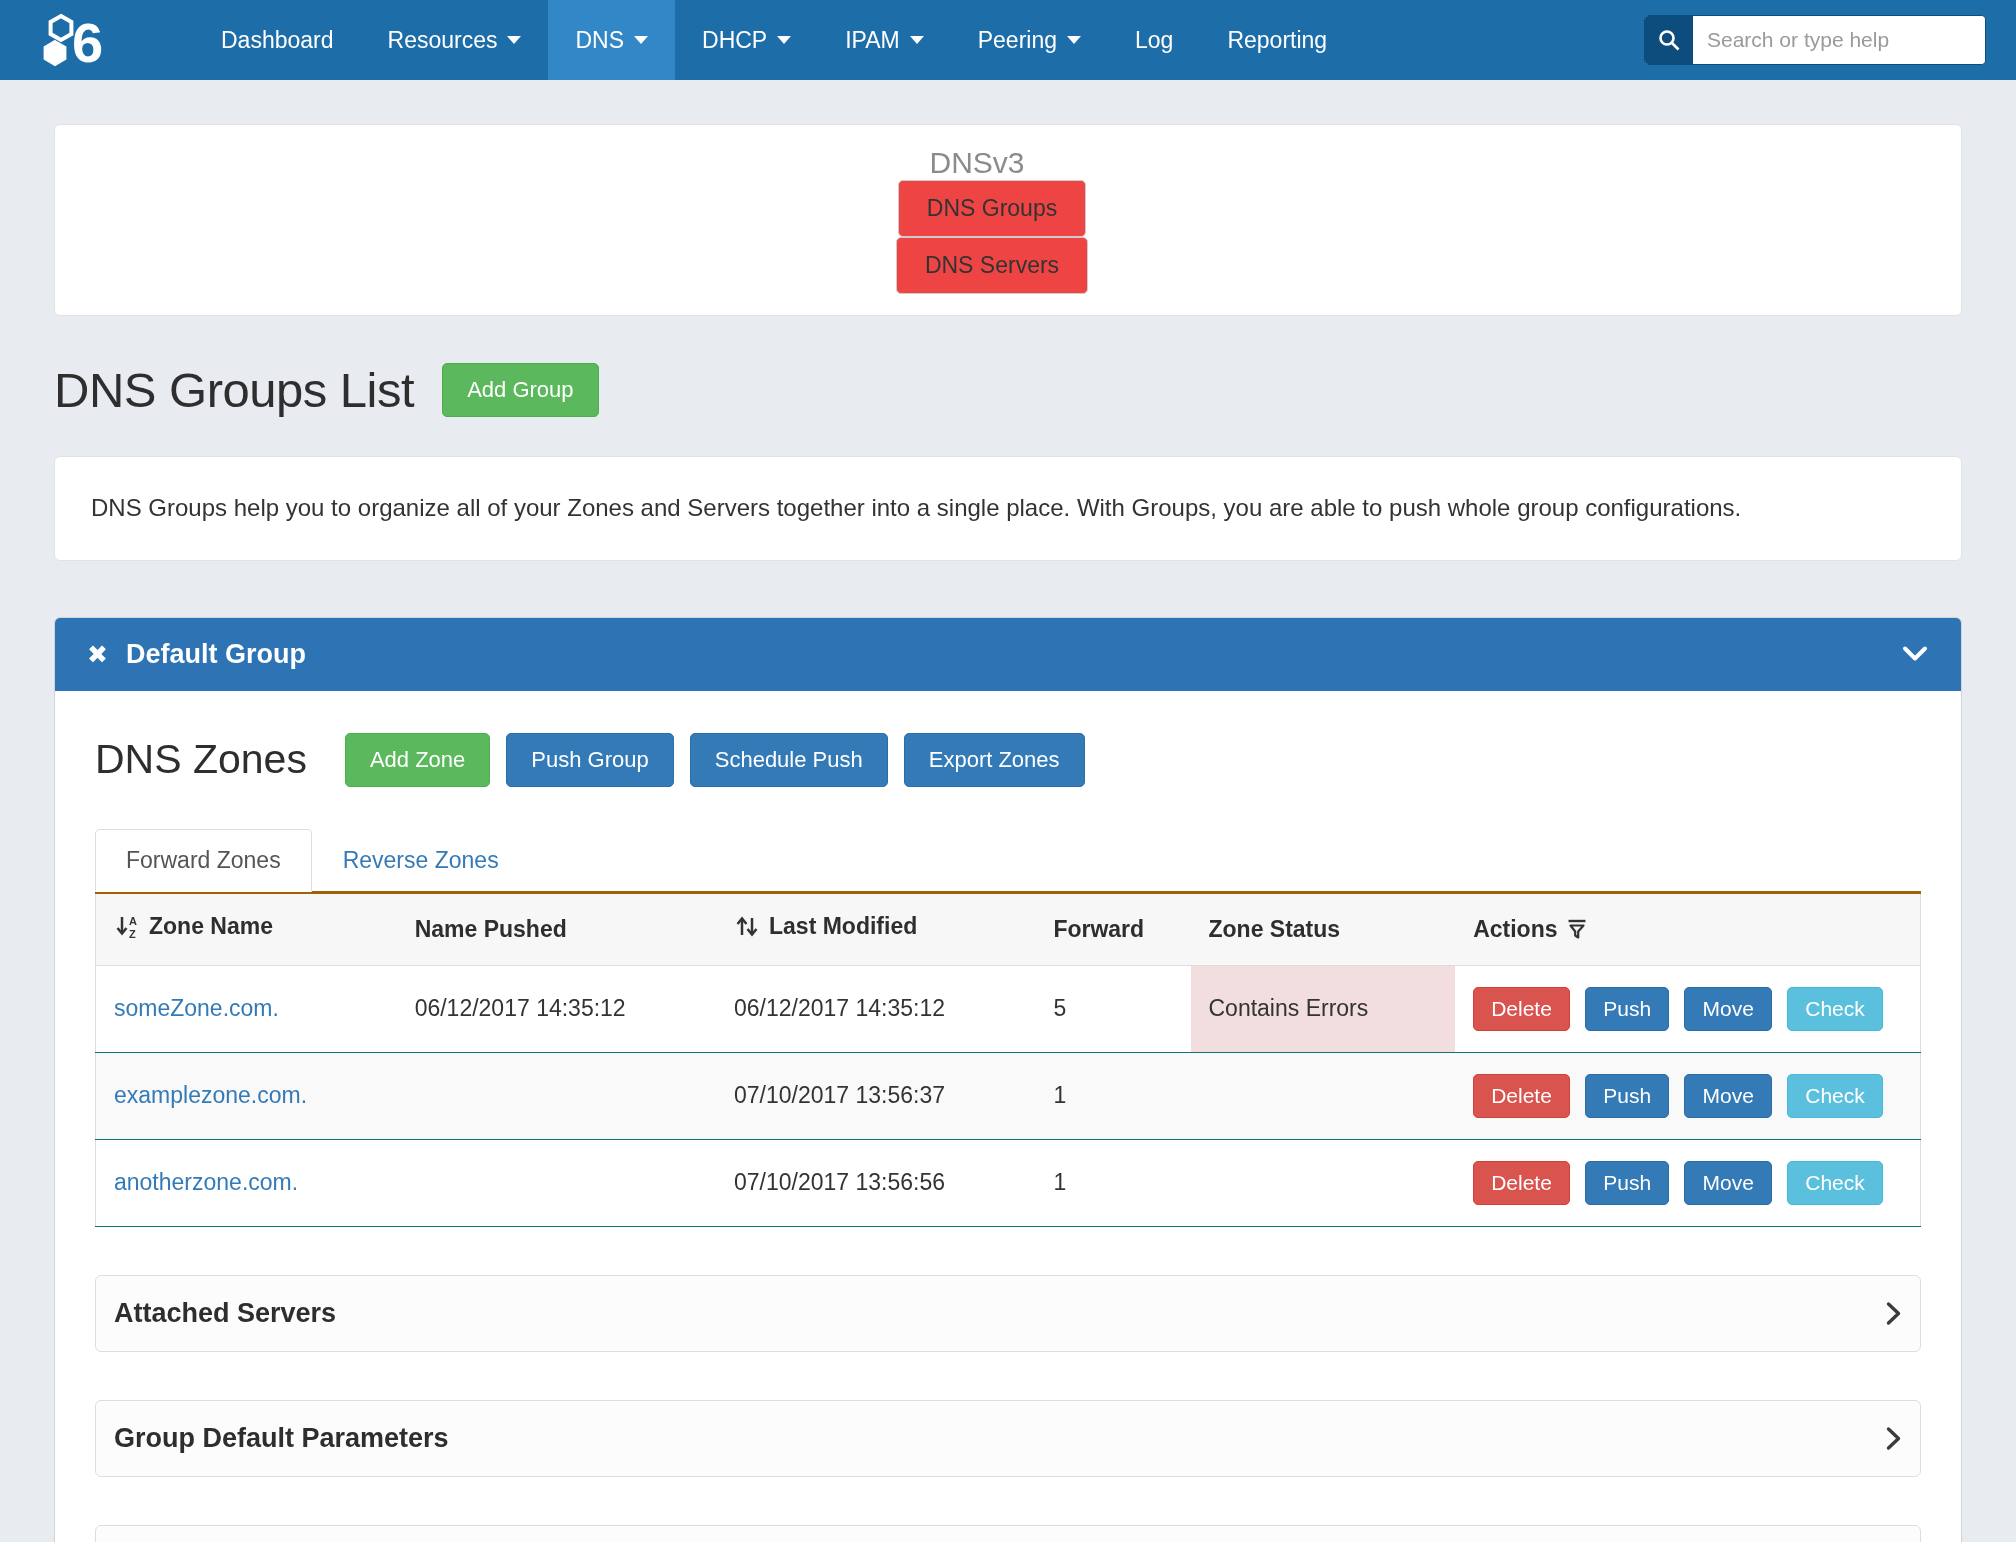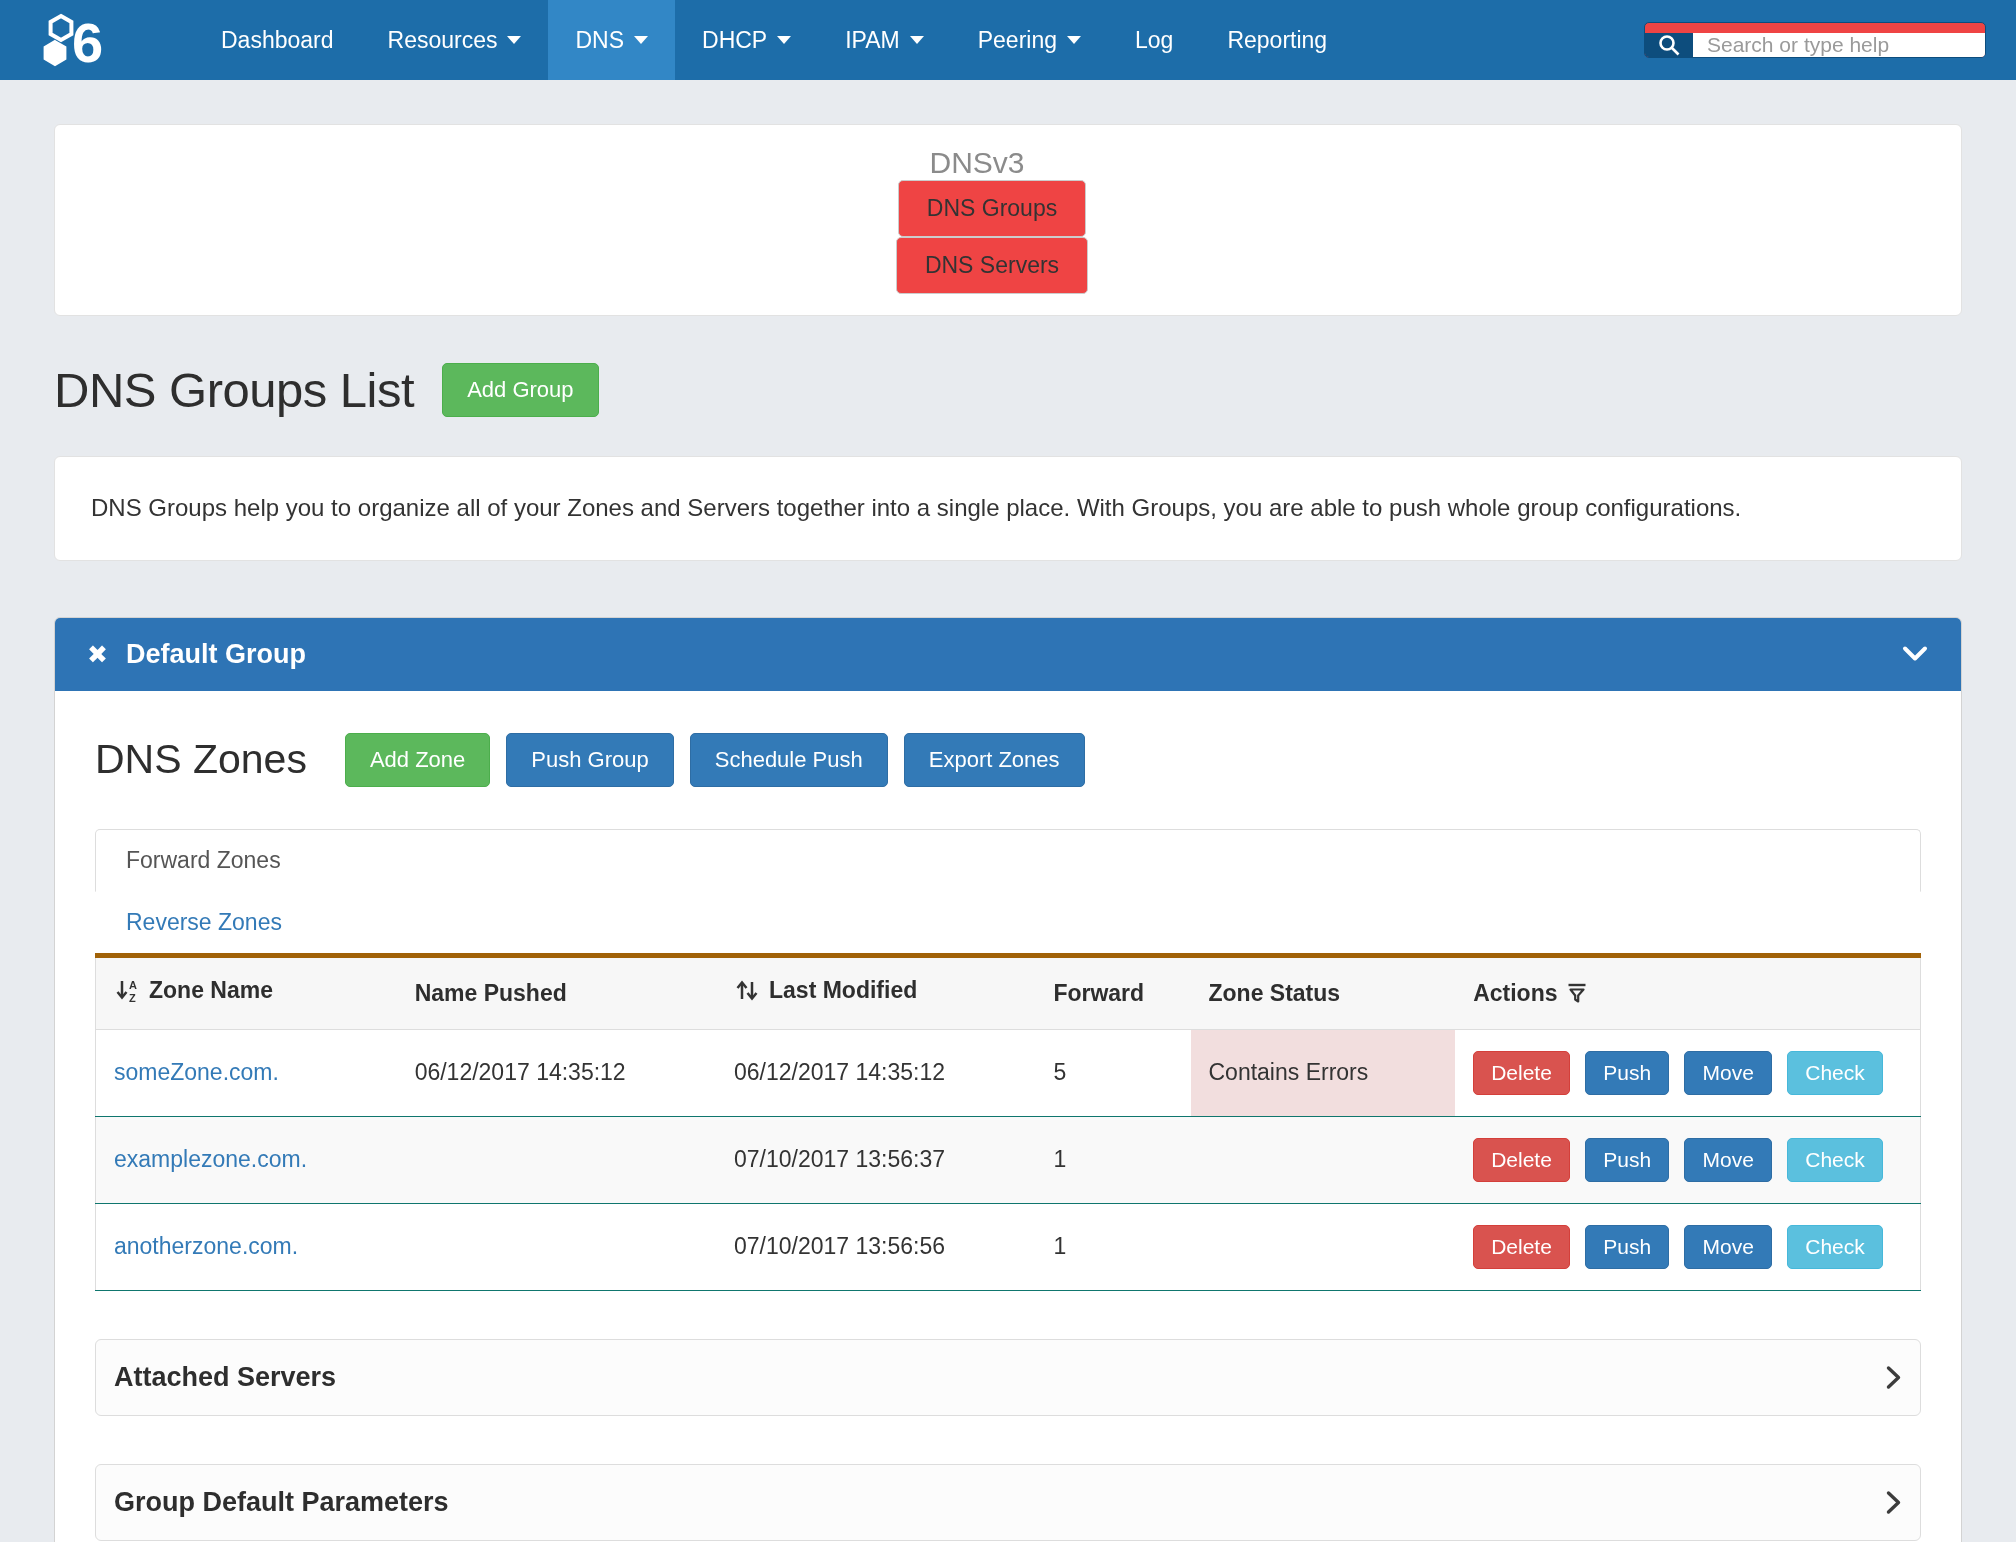--- a/index.html
+++ b/index.html
@@ -10,21 +10,21 @@
   }
   button { font-family:inherit; cursor:pointer; }
 
   
   .navbar { height:80px; background:#1d6da9; display:flex; align-items:stretch; padding:0 30px 0 40px; }
   .navbar-logo { display:flex; align-items:center; margin-right:70px; }
   .nav-items { display:flex; list-style:none; align-items:stretch; }
   .nav-item { display:flex; align-items:center; padding:8px 27px; color:#fff; font-size:23px; cursor:pointer; white-space:nowrap; }
   .nav-item.active { background:#3287c6; }
   .caret { width:0; height:0; border-left:7px solid transparent; border-right:7px solid transparent; border-top:8px solid #fff; margin-left:10px; display:inline-block; }
-  .navbar-search { margin-left:auto; align-self:center; display:flex; height:36px; width:342px; background:#ef4444; border-radius:5px; overflow:hidden; border:1px solid #0d4d7d;align-items:flex-end; }
+  .navbar-search { margin-left:auto; align-self:center; display:flex; height:50px; width:342px; background:#f9a8d4; border-radius:5px; overflow:hidden; border:1px solid #0d4d7d; }
   .search-btn { width:48px; background:#0d4d7d; display:flex; align-items:center; justify-content:center; border:none; flex:none; }
   .search-input { flex:1; border:none; outline:none; font-size:21px; padding:0 14px; color:#333; min-width:0; }
   .search-input::placeholder { color:#9a9a9a; }
 
   
   .container { margin:0 54px; }
 
   .crumb-card { margin-top:44px; background:#fff; border:1px solid #e2e2e2; border-radius:6px; padding:21px 30px; display:flex; align-items:center;flex-direction:column; }
   .crumb-label { font-size:30px; color:#8b8b8b; margin-right:62px; }
   .btn-default { background:#ef4444; border:1px solid #ccc; border-radius:5px; color:#333; font-size:23px; padding:14px 28px; margin-right:32px; }
@@ -44,21 +44,21 @@
   .group-panel-header { background:#2e74b5; color:#fff; border-radius:5px 5px 0 0; height:73px; display:flex; align-items:center; padding:0 32px; font-size:27px; font-weight:bold; }
   .x-icon { font-size:25px; margin-right:18px; cursor:pointer; line-height:1; }
   .header-chevron { margin-left:auto; cursor:pointer; display:flex; align-items:center; }
   .group-panel-body { padding:34px 40px 50px; }
 
   .zones-header { display:flex; align-items:center; margin-top:8px; }
   .zones-title { font-size:41px; font-weight:500; color:#2e2e2e; margin-right:22px; }
   .zones-header .btn { margin-left:16px; }
 
   
-  .tabs { margin-top:42px; display:flex; border-bottom:5px solid #a16207;flex-direction:column; }
+  .tabs { margin-top:42px; display:flex; border-bottom:3px solid #a16207; }
   .tab { font-size:23px; padding:17px 30px; border:1px solid transparent; margin-bottom:-1px; color:#337ab7; cursor:pointer; border-radius:5px 5px 0 0; }
   .tab.active { background:#fff; border-color:#ddd #ddd #fff; color:#555; }
 
   
   table.zones { width:100%; border-collapse:collapse; border:1px solid #ddd; border-top:none; }
   .zones th { background:#f7f7f7; text-align:left; font-size:23px; padding:19px 18px; border-bottom:1px solid #ddd; font-weight:bold; color:#2e2e2e; }
   .zones td { font-size:23px; padding:21px 18px; border-bottom:1px solid #0f766e; color:#333; vertical-align:middle; }
   .zones tbody tr:nth-child(even) td { background:#f9f9f9; }
   .zones td.status-error { background:#f2dede !important; }
   .zones a.zone-link { color:#337ab7; text-decoration:none; }

